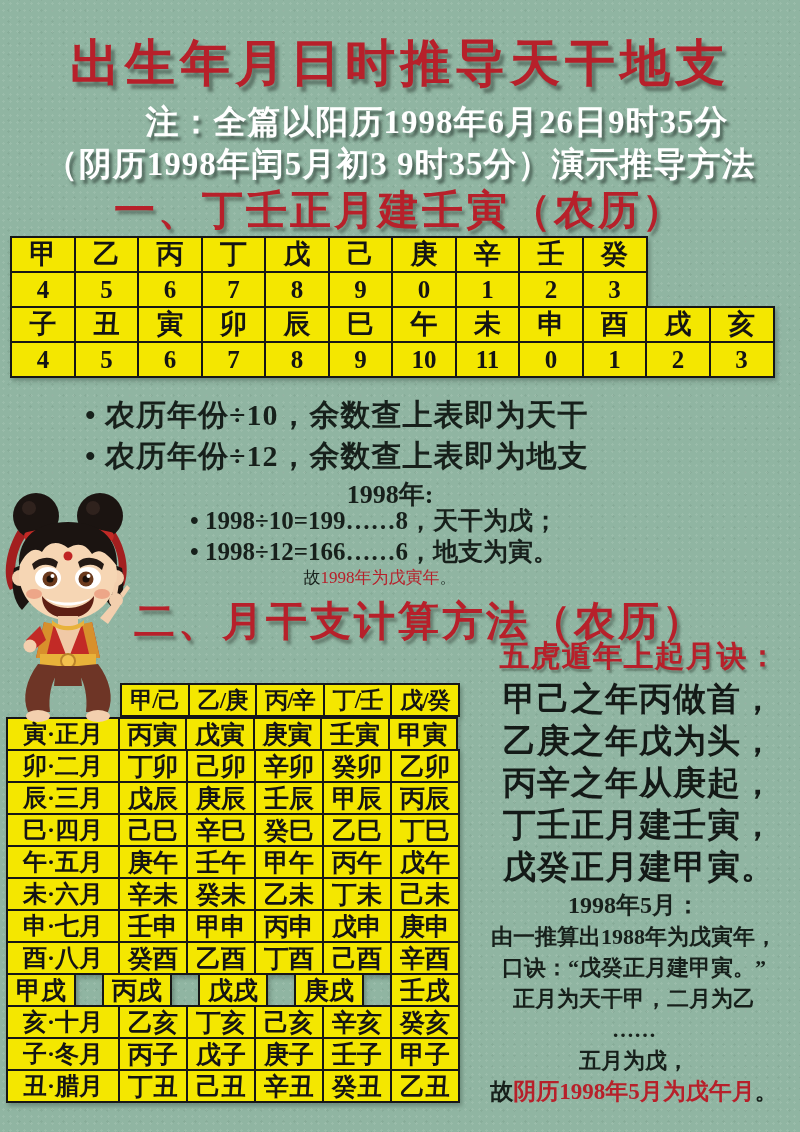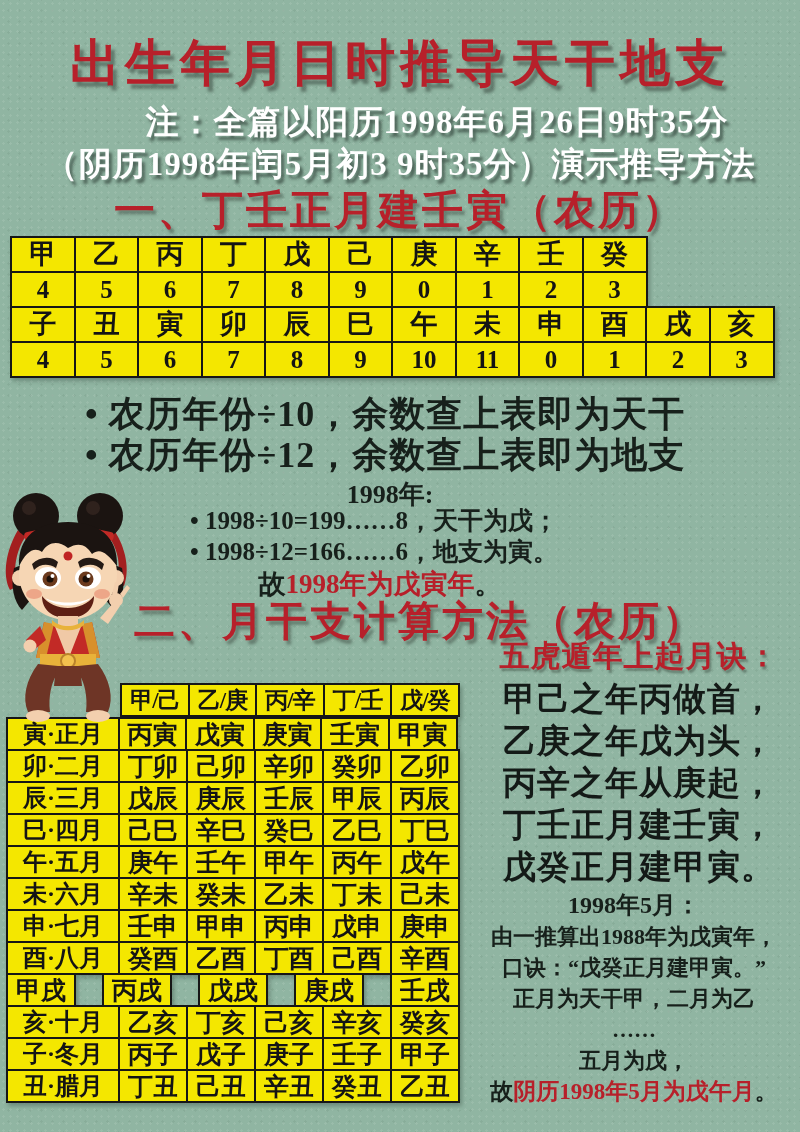--- a/index.html
+++ b/index.html
@@ -59,26 +59,26 @@
   .t2data{width:70px;font-size:25px;}
   .t2head{width:70px;font-size:23px;letter-spacing:-1px;}
   .t2spacer{
     box-sizing:border-box;width:114px;height:34px;flex:0 0 auto;
     background:transparent;border:none;margin-left:0;
   }
   #month-table{filter:drop-shadow(2px 3px 2px rgba(40,60,50,0.35));}
 
   
   .rule-line{
-    font-weight:bold;font-size:36px;color:#17201b;letter-spacing:1px;
+    font-weight:bold;font-size:30px;color:#17201b;letter-spacing:1px;
     line-height:41px;white-space:nowrap;
   }
   .calc-title{font-weight:bold;font-size:26px;color:#17201b;}
   .calc-line{font-weight:bold;font-size:25px;color:#17201b;line-height:31px;white-space:nowrap;}
-  .conclusion{font-weight:bold;font-size:27px;color:#17201b;white-space:nowrap;}
+  .conclusion{font-weight:normal;font-size:17px;color:#17201b;white-space:nowrap;}
   .mnemonic-title{
     font-weight:bold;font-size:30px;color:#b7202a;letter-spacing:1px;
     text-shadow:2px 3px 2px rgba(55,70,60,0.45);white-space:nowrap;
   }
   .poem-line{
     font-weight:bold;font-size:33px;color:#141a17;letter-spacing:1px;
     line-height:42px;white-space:nowrap;
   }
   .ex2-title{font-weight:bold;font-size:24px;color:#17201b;line-height:31px;}
   .ex2-line{font-weight:bold;font-size:22px;color:#17201b;line-height:31px;white-space:nowrap;}

